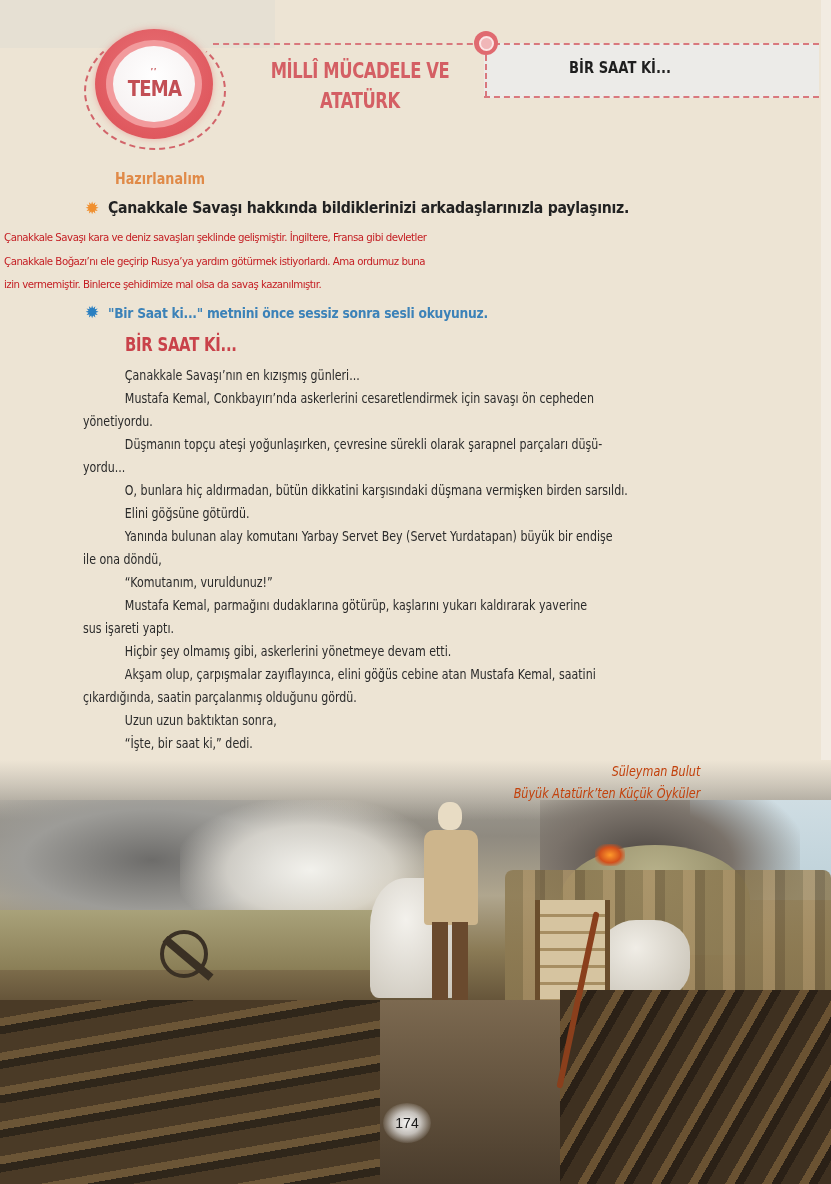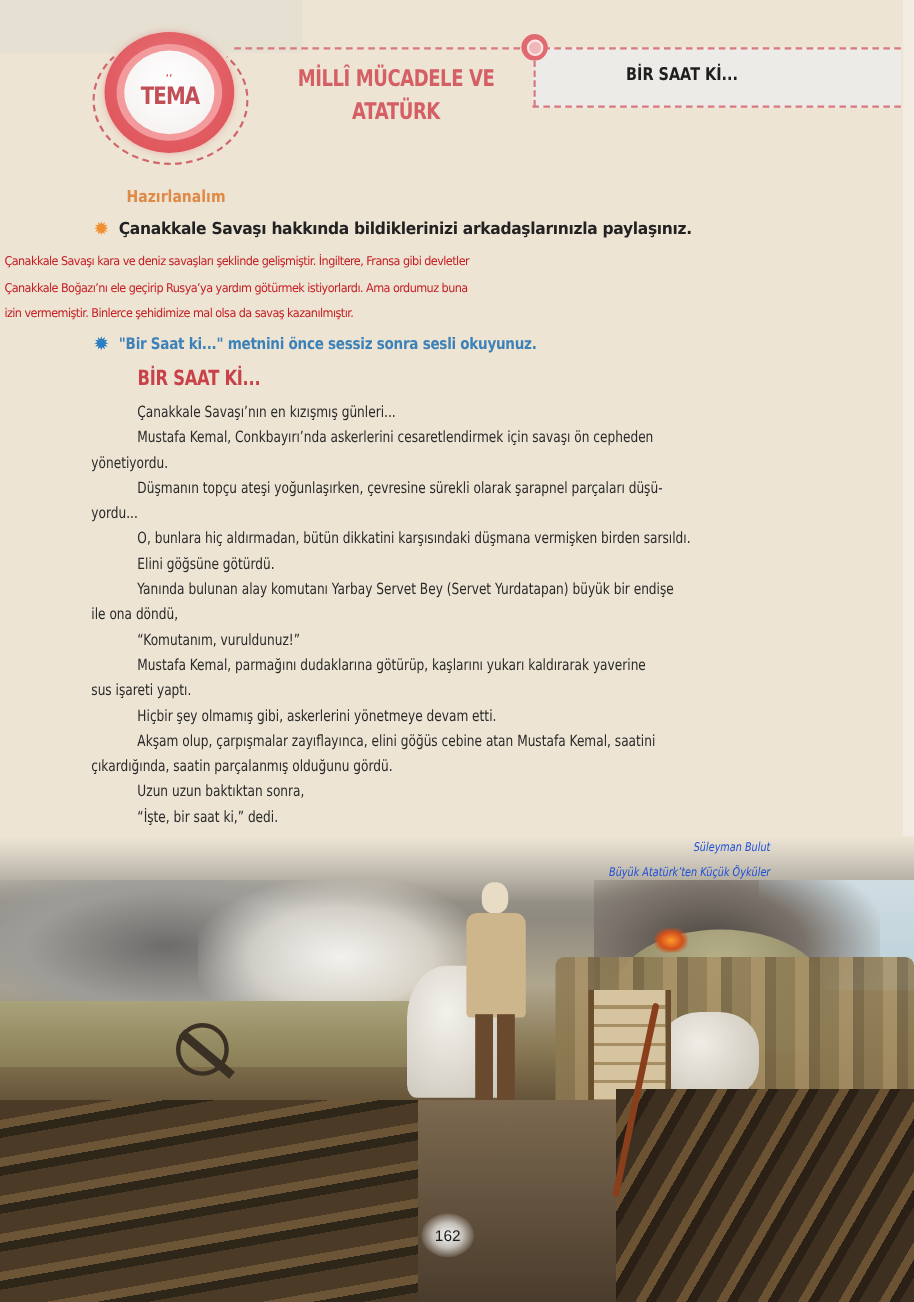--- a/index.html
+++ b/index.html
@@ -119,22 +119,22 @@
     }
     .story-line {
       display: block; white-space: nowrap; transform: scaleX(0.79); transform-origin: left top;
       height: 23px;
     }
     .indent { padding-left: 52px; }
     .story-line.indent { padding-left: 53px; }
 
     .attribution {
       position: absolute; right: 131px; top: 760px; text-align: right;
-      font-family: "DejaVu Sans", sans-serif; font-style: italic; font-size: 11px; line-height: 22px;
-      color: #1d4ed8;
+      font-family: "DejaVu Sans", sans-serif; font-style: italic; font-size: 14px; line-height: 22px;
+      color: #c2410c;
     }
     .attr-line { display: block; white-space: nowrap; transform: scaleX(0.8); transform-origin: right top; }
 
     
     .painting {
       position: absolute; left: 0; top: 760px; width: 831px; height: 424px; overflow: hidden;
       background:
         linear-gradient(to bottom, rgba(237,228,212,1) 0px, rgba(237,228,212,0.0) 60px),
         linear-gradient(to bottom, #a7a49c 0%, #8f8a80 18%, #b0a68e 32%, #8a7a55 45%, #5b4a32 60%, #3b2e20 78%, #2a2118 100%);
     }
@@ -300,14 +300,14 @@
     <div class="trench-floor"></div>
     <div class="trench-right"></div>
     <div class="rifle"></div>
   </div>
 
   <div class="attribution">
     <span class="attr-line">Süleyman Bulut</span>
     <span class="attr-line">Büyük Atatürk’ten Küçük Öyküler</span>
   </div>
 
-  <div class="page-number">162</div>
+  <div class="page-number">174</div>
 </div>
 
 </body></html>

